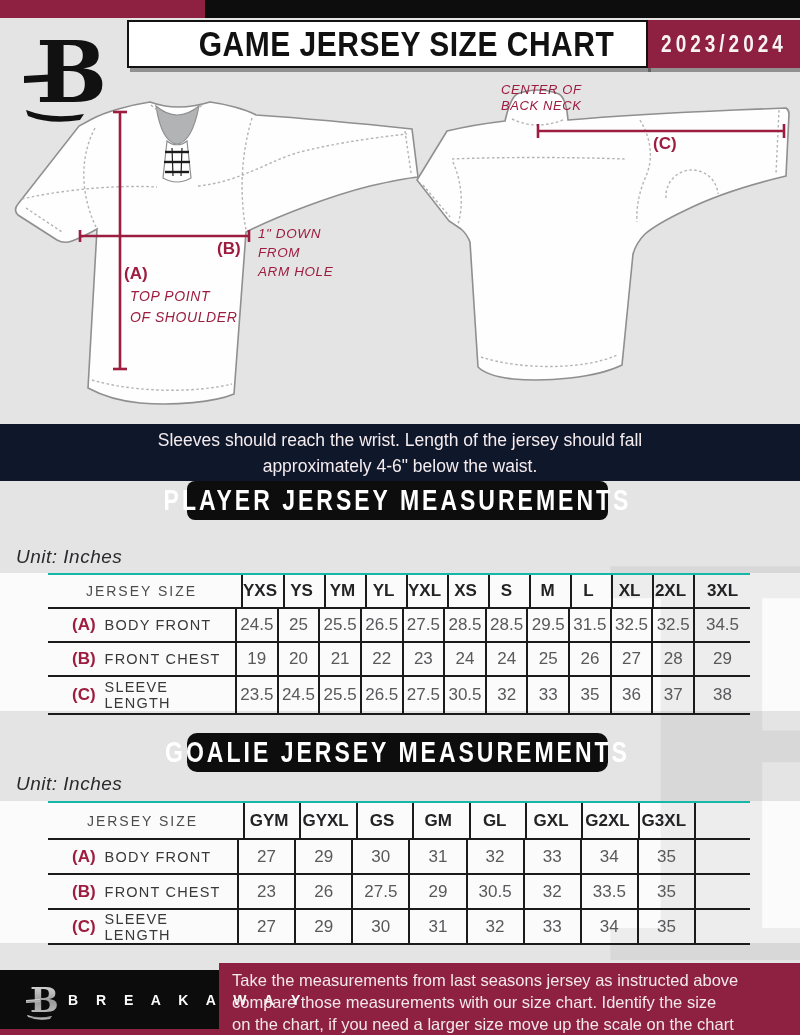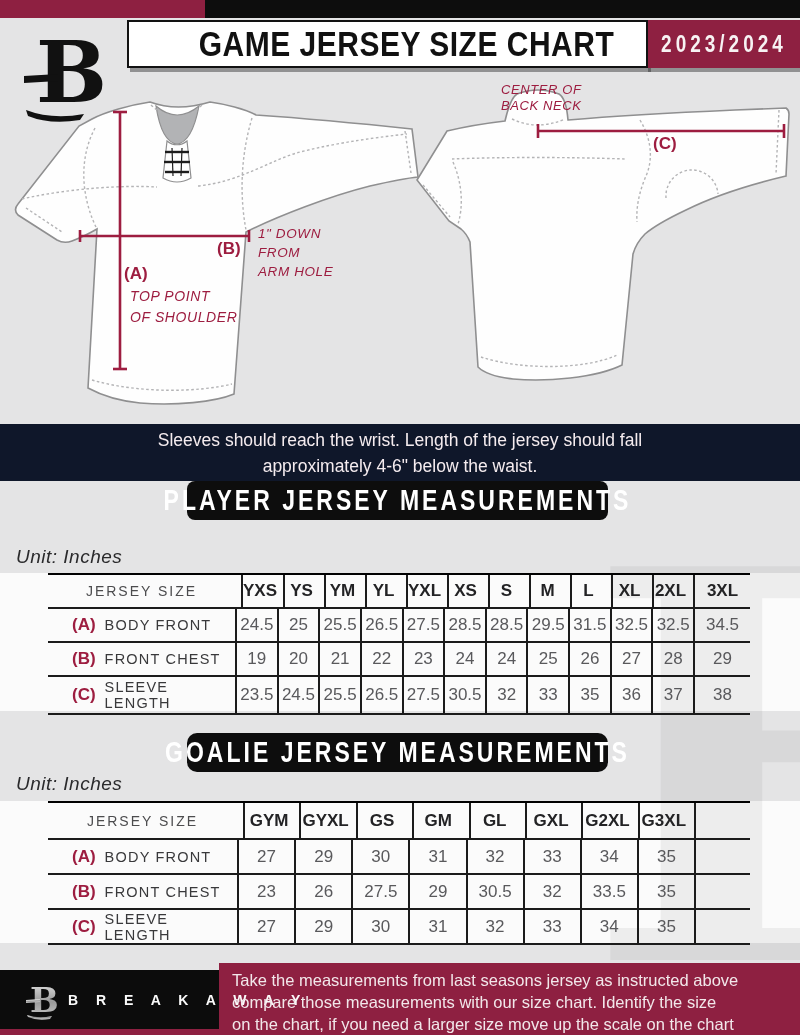--- a/index.html
+++ b/index.html
@@ -53,21 +53,21 @@
   
   .mtable{position:absolute;left:48px;width:702px;z-index:2;}
   #table-player{top:573px;}
   #table-goalie{top:801px;}
   .trow{display:grid;border-bottom:2px solid #1b1b1b;}
   #table-player .trow{grid-template-columns:187px repeat(11,1fr) 57px;height:32px;}
   #table-player .trow.thead{height:32px;}
   #table-player .trow:last-child{height:36px;}
   #table-goalie .trow{grid-template-columns:189px repeat(8,1fr) 56px;height:33px;}
   #table-goalie .trow.thead{height:35px;}
-  .trow.thead{border-top:2px solid #000000;gap:6px;}
+  .trow.thead{border-top:2px solid #14b8a6;gap:6px;}
   .cell{display:flex;align-items:center;justify-content:center;}
   .size-cell{border-left:2px solid #1b1b1b;font-size:17px;color:#59595c;}
   .thead .size-cell{font-weight:bold;font-size:17px;color:#232325;}
   .thead .label-cell{font-size:14px;color:#4c4c4e;letter-spacing:2px;}
   .row-label{justify-content:flex-start;padding-left:24px;gap:9px;}
   .rkey{color:#9d1d40;font-weight:bold;font-size:17px;}
   .rname{color:#39393b;font-size:14.5px;letter-spacing:1.2px;}
   
   .footer-maroon{position:absolute;left:0;top:963px;width:800px;height:72px;background:#8e2041;}
   .footer-graypatch{position:absolute;left:0;top:963px;width:219px;height:7px;background:#e4e4e5;}

